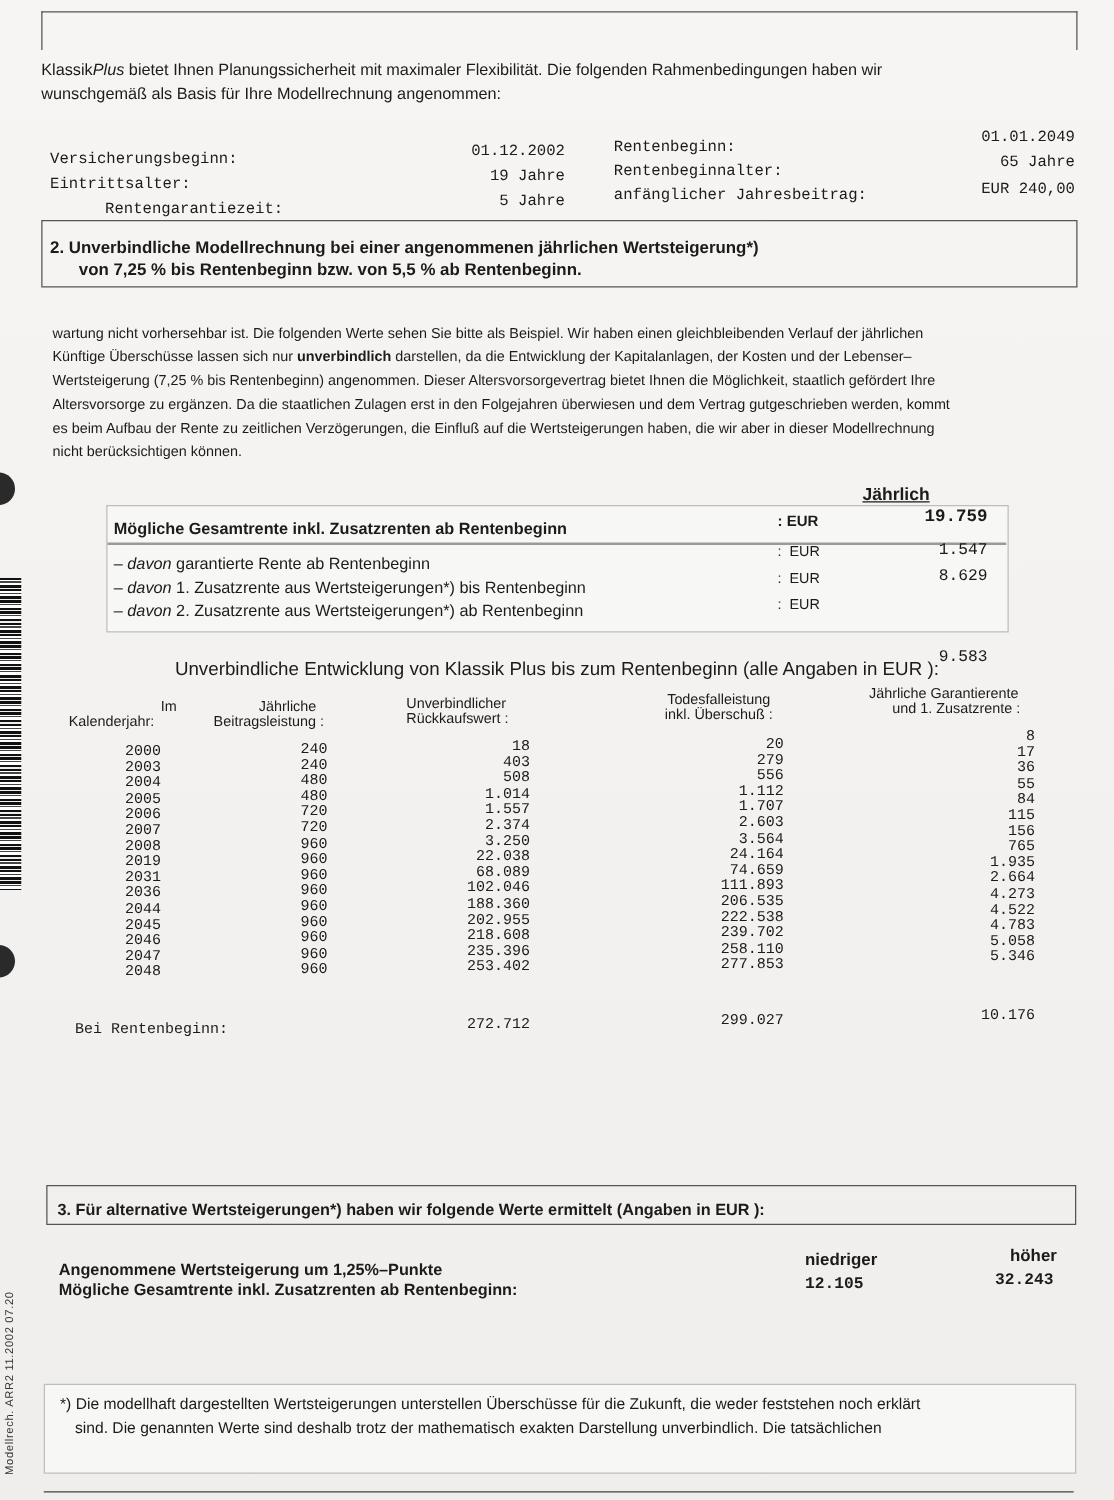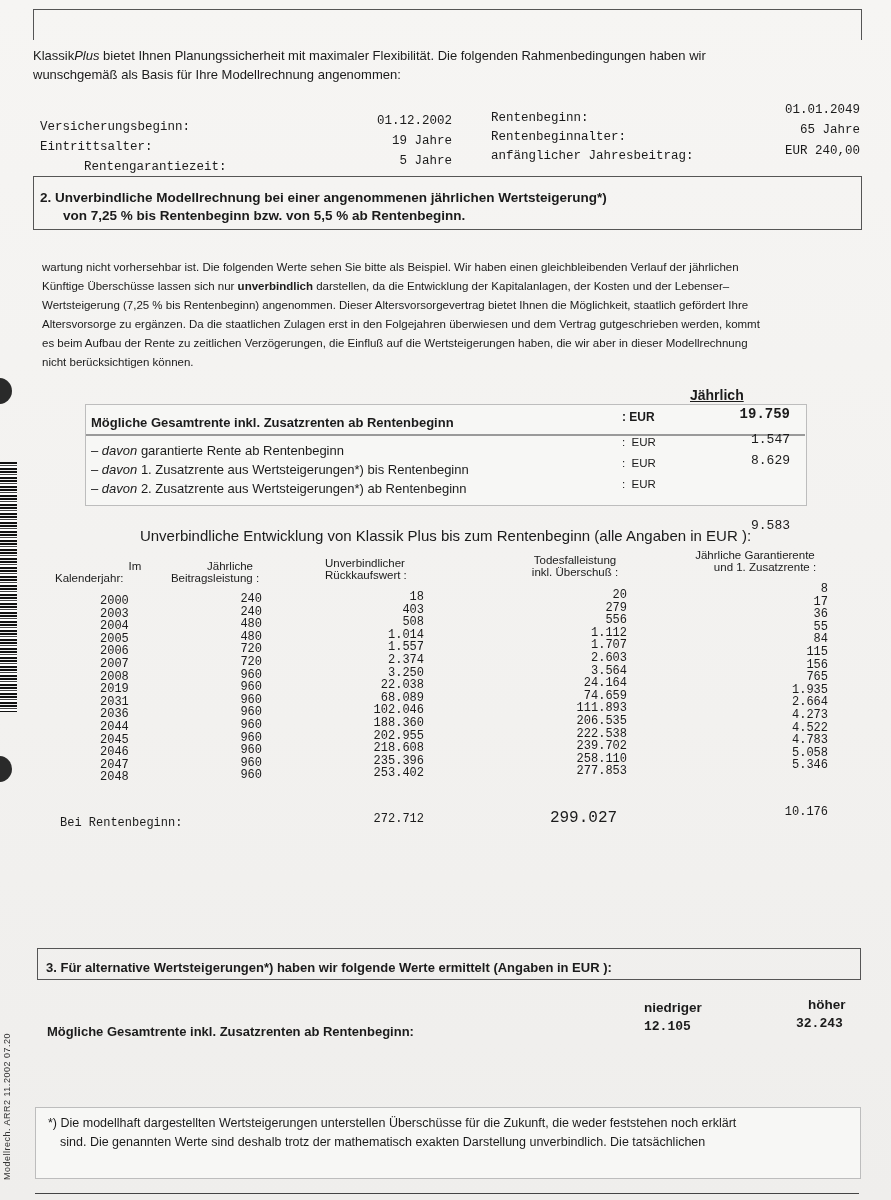--- a/index.html
+++ b/index.html
@@ -209,26 +209,27 @@
       <div>2.664</div>
       <div>4.273</div>
       <div>4.522</div>
       <div>4.783</div>
       <div>5.058</div>
       <div>5.346</div>
   </div>
 
   <div class="mono" style="position:absolute;left:60px;top:816px;font-size:12px;">Bei Rentenbeginn:</div>
   <div class="mono" style="position:absolute;left:330px;width:94px;text-align:right;top:812px;font-size:12px;">272.712</div>
-  <div class="mono" style="position:absolute;left:540px;width:87px;text-align:center;top:809px;font-size:16px;">299.027</div>
+  <div class="mono" style="position:absolute;left:540px;width:87px;text-align:right;top:809px;font-size:12px;">299.027</div>
   <div class="mono" style="position:absolute;left:760px;width:68px;text-align:right;top:805px;font-size:12px;">10.176</div>
 
   <div class="sec-box" style="left:37px;top:948px;width:822px;height:30px;"></div>
   <div class="sec-title" style="left:46px;top:960px;font-size:13px;">3. Für alternative Wertsteigerungen*) haben wir folgende Werte ermittelt (Angaben in EUR ):</div>
 
+  <div style="position:absolute;left:47px;top:1008px;font-size:13px;font-weight:bold;">Angenommene Wertsteigerung um 1,25%–Punkte</div>
   <div style="position:absolute;left:47px;top:1024px;font-size:13px;font-weight:bold;">Mögliche Gesamtrente inkl. Zusatzrenten ab Rentenbeginn:</div>
   <div style="position:absolute;left:644px;top:1000px;font-size:13.5px;font-weight:bold;">niedriger</div>
   <div style="position:absolute;left:808px;top:997px;font-size:13.5px;font-weight:bold;">höher</div>
   <div class="mono" style="position:absolute;left:644px;top:1019px;font-size:13px;font-weight:bold;">12.105</div>
   <div class="mono" style="position:absolute;left:796px;top:1016px;font-size:13px;font-weight:bold;">32.243</div>
 
   <div class="foot-box"></div>
   <div style="position:absolute;left:48px;top:1114px;font-size:12.5px;line-height:19px;width:810px;">
     <div>*) Die modellhaft dargestellten Wertsteigerungen unterstellen Überschüsse für die Zukunft, die weder feststehen noch erklärt</div>
     <div style="padding-left:12px">sind. Die genannten Werte sind deshalb trotz der mathematisch exakten Darstellung unverbindlich. Die tatsächlichen</div>

